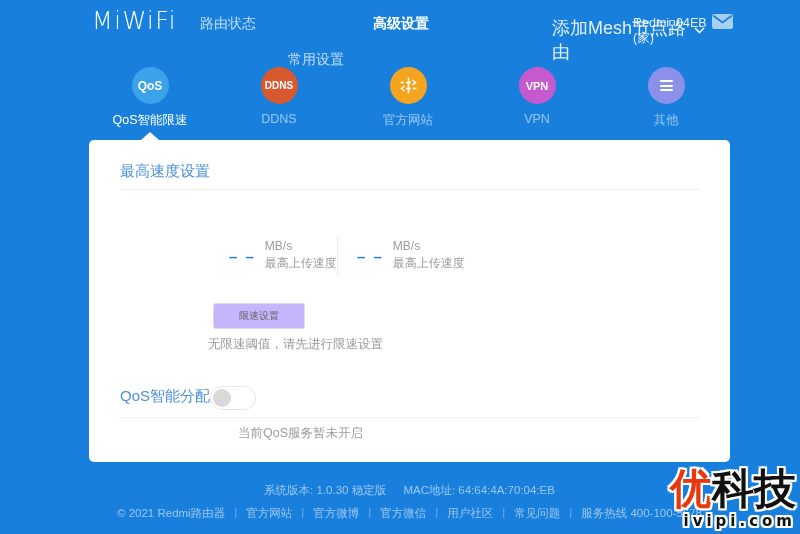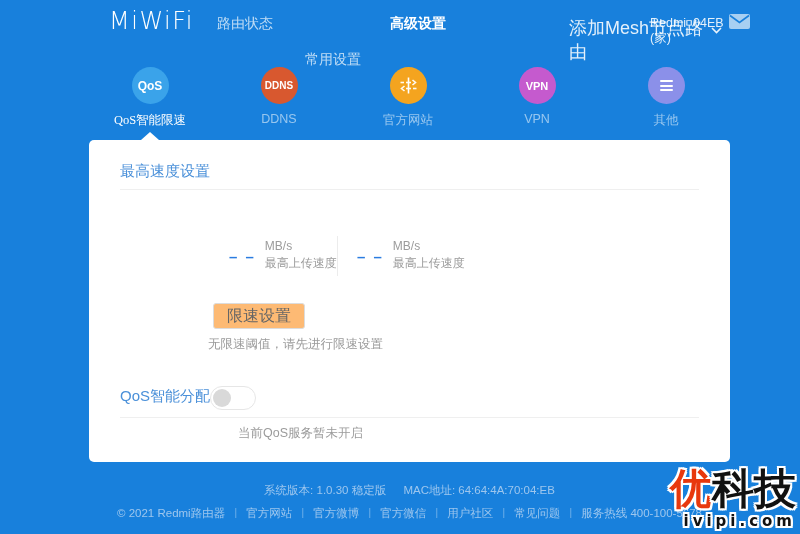--- a/index.html
+++ b/index.html
@@ -1,62 +1,62 @@
 <!DOCTYPE html>
 <html><head>
 <meta charset="utf-8">
 <style>
   * { margin:0; padding:0; box-sizing:border-box; }
   html,body { width:800px; height:534px; }
   body { font-family:"Liberation Sans","DejaVu Sans",sans-serif; }
   .stage { position:relative; width:800px; height:534px; background:#1880dc; overflow:hidden; }
 
   
-  .nav { position:absolute; top:0; left:17px; width:700px; height:44px; }
+  .nav { position:absolute; top:0; left:0; width:700px; height:44px; }
   .logo { position:absolute; left:92px; top:7px; font-family:"DejaVu Sans",sans-serif;
           font-size:24px; font-weight:200; color:#fff; letter-spacing:1.5px; cursor:pointer; }
   .nav-item { position:absolute; top:15px; font-size:14px; color:rgba(255,255,255,.72); cursor:pointer; }
   .nav-item.active { color:#fff; font-weight:bold; }
   .nav-1 { left:200px; } .nav-2 { left:288px;margin-top:36px; } .nav-3 { left:373px; }
   .add-mesh { position:absolute; left:552px; top:16px; font-size:18px; color:rgba(255,255,255,.88); cursor:pointer; }
   .device { position:absolute; left:633px; top:16px; font-size:12.5px; color:rgba(255,255,255,.88); cursor:pointer; }
   .chev { position:absolute; left:694px; top:20px; cursor:pointer; }
   .mail { position:absolute; left:712px; top:14px; cursor:pointer; }
 
   
   .tabs { position:absolute; top:0; left:0; width:800px; }
   .tab { position:absolute; top:67px; width:120px; text-align:center; cursor:pointer; }
   .t1{left:90px;} .t2{left:219px;} .t3{left:348px;} .t4{left:477px;} .t5{left:606px;}
   .circle { width:37px; height:37px; border-radius:50%; margin:0 auto;
             display:flex; align-items:center; justify-content:center; color:#fff; font-weight:bold; }
   .circle.qos { font-size:12px; } .circle.ddns { font-size:10px; } .circle.vpn { font-size:11px; }
   .tab-label { margin-top:8px; font-size:12.5px; color:rgba(255,255,255,.55); }
-  .tab.active .tab-label { color:#fff;font-family:Liberation Serif, serif; }
+  .tab.active .tab-label { color:#fff; }
   .menu-glyph span { display:block; width:13px; height:2px; background:#fff; border-radius:1px; margin:2.5px auto; }
 
   
   .card { position:absolute; left:89px; top:140px; width:641px; height:322px;
           background:#fff; border-radius:5px; }
   .caret { position:absolute; left:141px; top:132px; width:0; height:0;
            border-left:9px solid transparent; border-right:9px solid transparent;
            border-bottom:8px solid #fff; }
   .sec-title { position:absolute; font-size:15px; color:#4a90d9; font-weight:normal; }
   .st1 { left:31px; top:22px; } .st2 { left:31px; top:247px; }
   .divider { position:absolute; left:31px; right:31px; height:1px; background:#efefef; }
   .d1 { top:49px; } .d2 { top:277px; }
 
   .speed-group { position:absolute; display:flex; align-items:flex-end; gap:9px; }
   .sg1 { left:140px; top:98px; } .sg2 { left:268px; top:98px; }
   .dash-val { font-size:15px; font-weight:bold; letter-spacing:2px; margin-bottom:7px; }
   .speed-text div { font-size:12px; color:#9b9b9b; line-height:17px; }
   .vdivider { position:absolute; left:248px; top:96px; width:1px; height:40px; background:#ececec; }
 
   .limit-btn { position:absolute; left:124px; top:163px; width:92px; height:26px;
-               background:#fdba74; border:1px solid #dcdcdc; border-radius:3px;
-               font-size:16px; color:#666; cursor:pointer; font-family:inherit; }
+               background:#c4b5fd; border:1px solid #dcdcdc; border-radius:3px;
+               font-size:10px; color:#666; cursor:pointer; font-family:inherit; }
   .hint { position:absolute; font-size:12.5px; color:#9b9b9b; }
   .h1 { left:119px; top:196px; } .h2 { left:149px; top:285px; }
 
   .toggle { position:absolute; left:121px; top:246px; width:46px; height:24px;
             background:#fff; border:1px solid #e6e6e6; border-radius:13px; cursor:pointer; }
   .knob { position:absolute; left:2px; top:2px; width:18px; height:18px;
           border-radius:50%; background:#d9d9d9; }
 
   
   .footer { position:absolute; left:89px; width:641px; text-align:center; color:#9dc6ee; }

